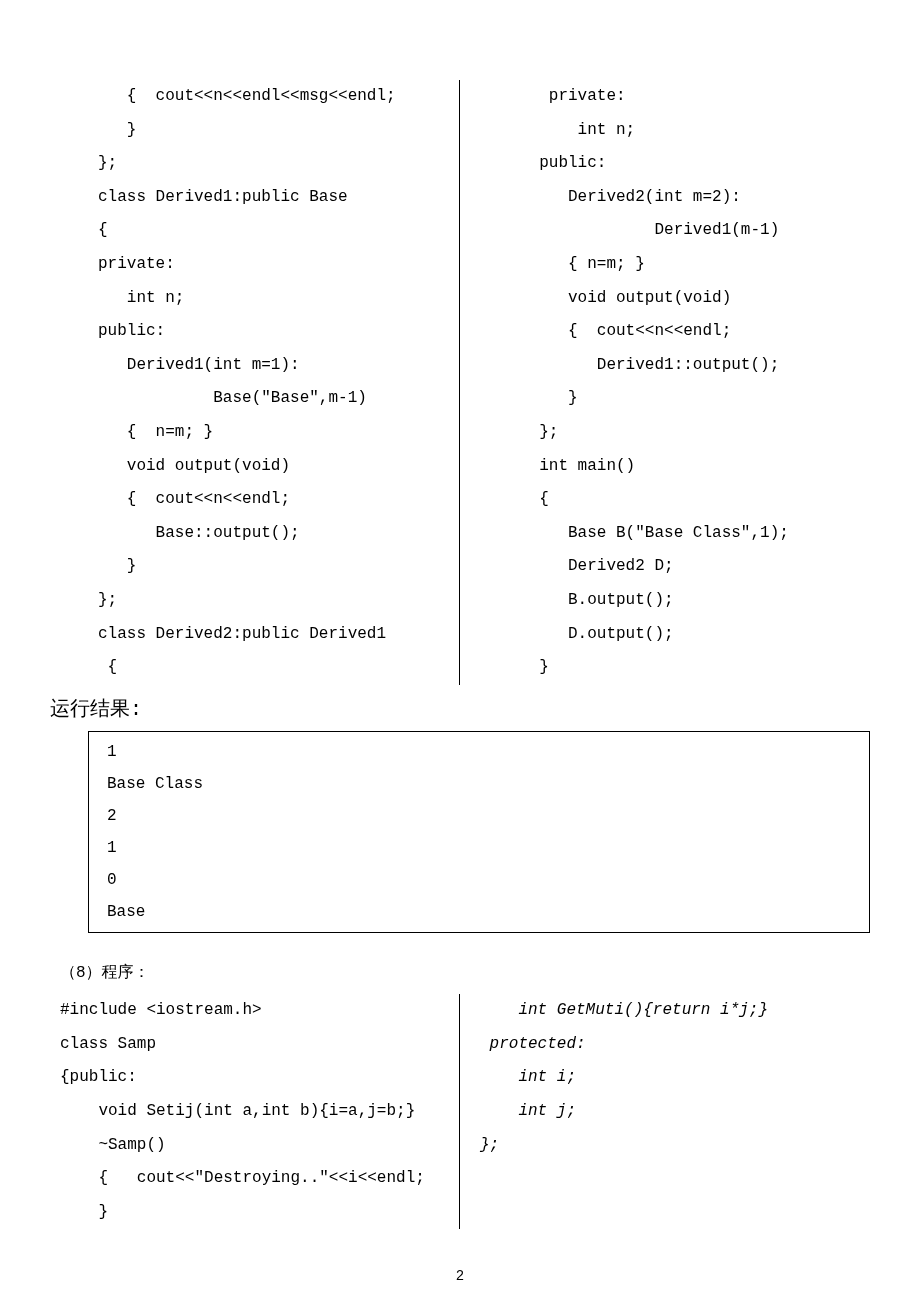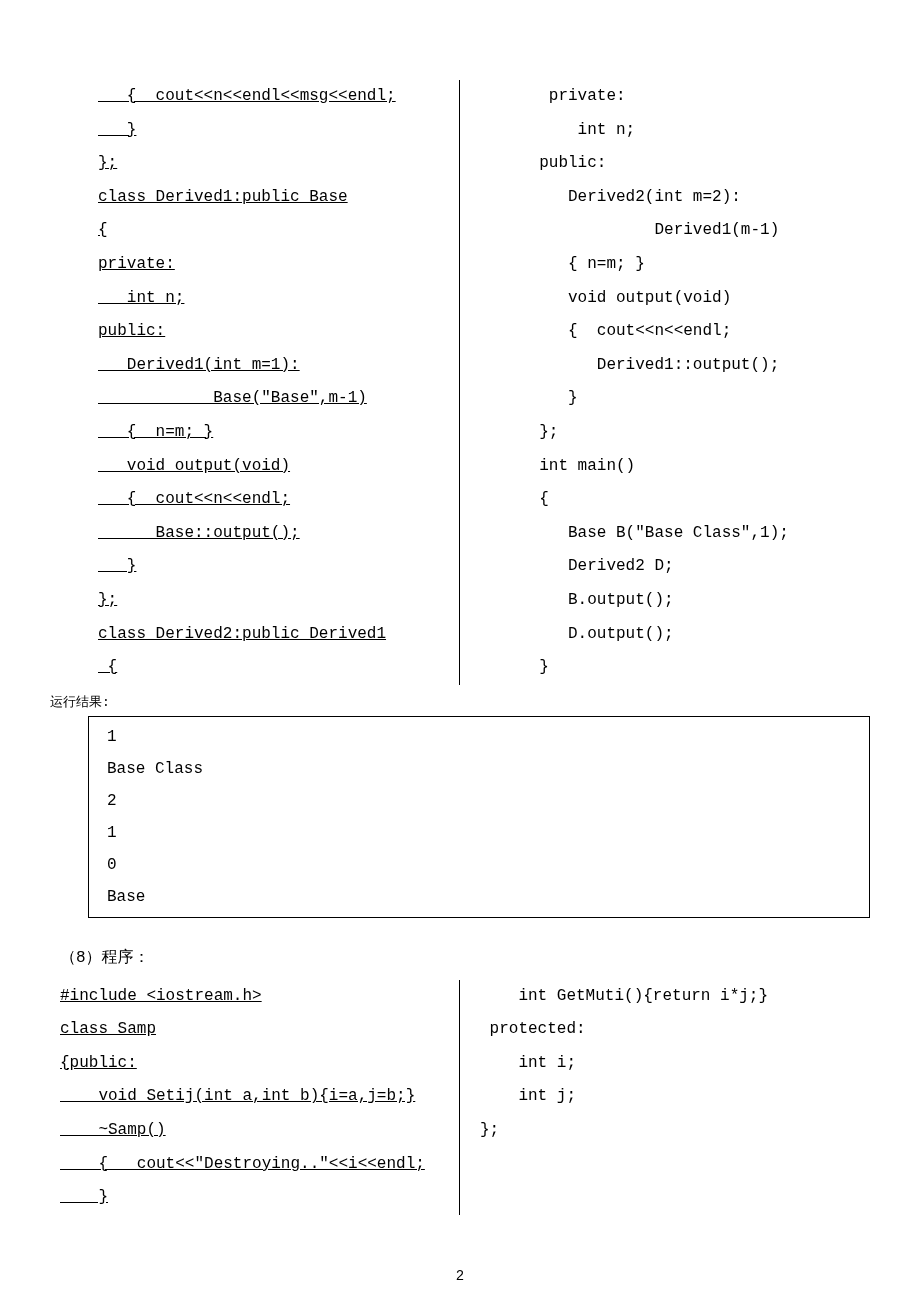--- a/index.html
+++ b/index.html
@@ -20,46 +20,46 @@
       margin-bottom: 4px;
     }
     .col {
       width: 50%;
       white-space: pre;
       padding-left: 48px;
     }
     .col-left {
       border-right: 1.5px solid #000;
       padding-right: 10px;
-      text-decoration: underline;
     }
     .col-right {
       padding-left: 60px;
     }
     .section-heading {
-      font-size: 13px;
+      font-size: 20px;
       margin: 0;
       padding-left: 0;
     }
     .result-box {
       border: 1px solid #000;
       padding: 4px 18px;
       margin-left: 38px;
       margin-right: 0;
       white-space: pre;
       font-family: "SimSun", "Courier New", monospace;
       margin-bottom: 24px;
       line-height: 2.0;
     }
     .subheading {
       margin: 12px 0 4px 10px;
       font-size: 16px;
     }
     .col2-right {
       padding-left: 20px;
+      font-style: italic;
     }
     .footer {
       text-align: center;
       position: absolute;
       bottom: 16px;
       left: 0;
       right: 0;
       font-size: 14px;
     }
   </style>

